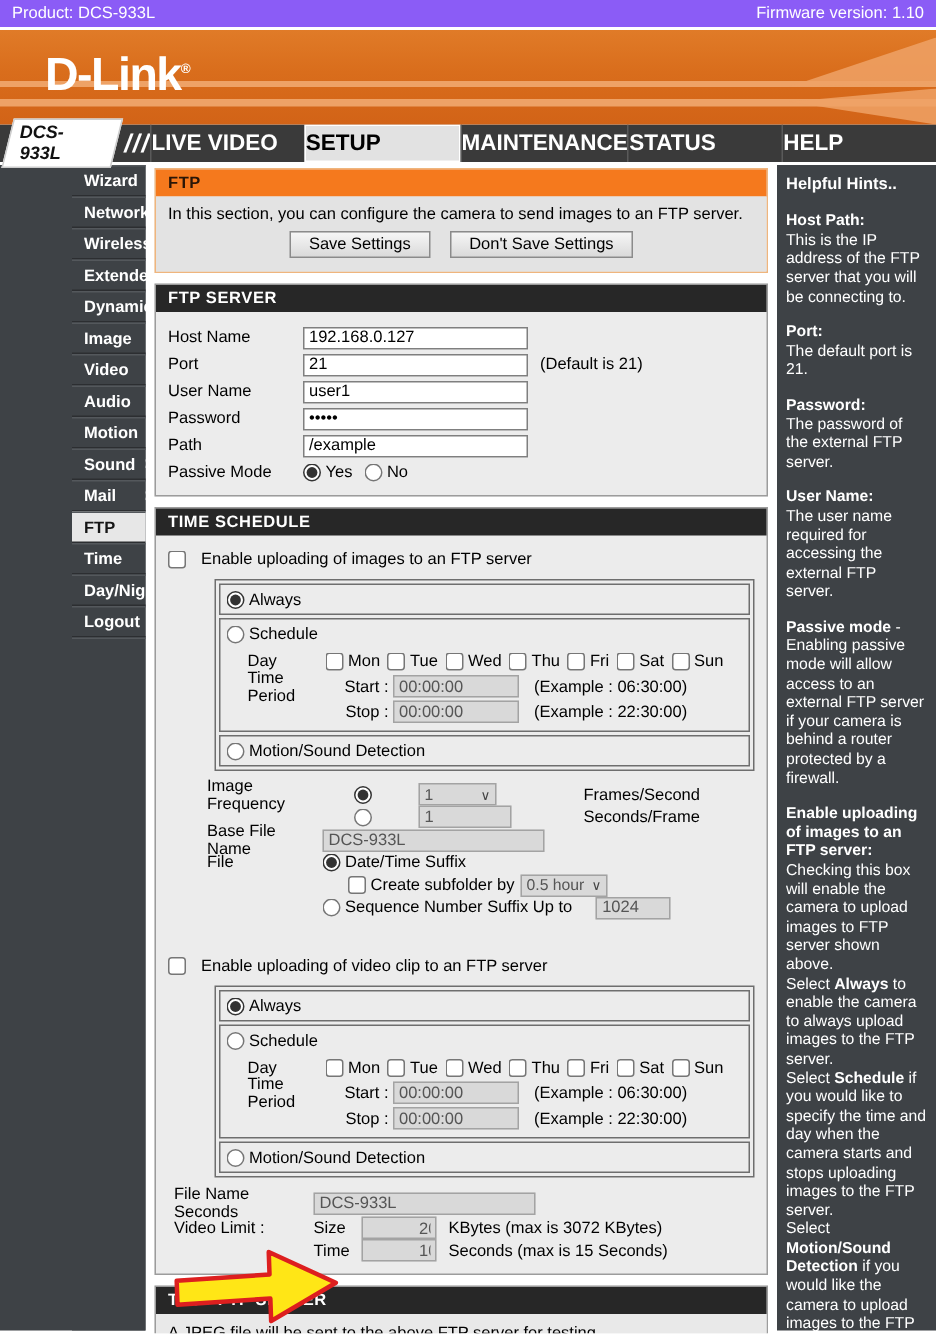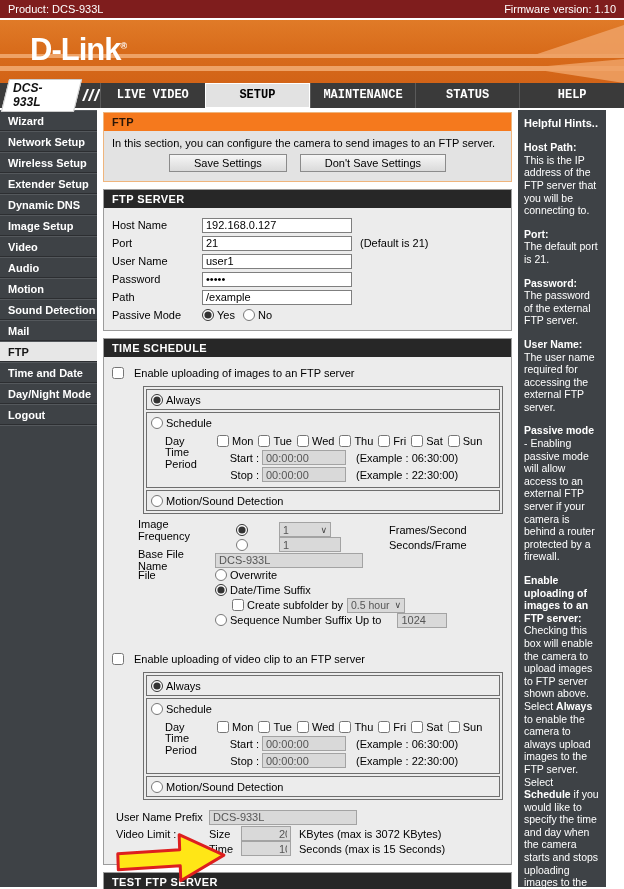--- a/index.html
+++ b/index.html
@@ -1,65 +1,65 @@
 <!DOCTYPE html>
 <html><head>
 <meta charset="utf-8">
 <style>
   * { box-sizing: border-box; margin: 0; padding: 0; }
   body { font-family: "Liberation Sans", sans-serif; background:#fff; }
   .page { position:relative; width:624px; height:889px; overflow:hidden; background:#fff; }
 
   
-  .topbar { height:20px; background:#7f1d1d; color:#fff; font-size:11px;
+  .topbar { height:20px; background:#8b5cf6; color:#fff; font-size:11px;
             display:flex; justify-content:space-between; align-items:center; padding:0 8px;
             border-bottom:2px solid #fff; }
   .banner { position:relative; height:63px; background:linear-gradient(180deg,#e07b28 0%,#d96d1c 45%,#d26317 100%); overflow:hidden; }
   .banner .stripe1 { position:absolute; left:0; right:0; top:34px; height:4px; background:#eea266; }
   .banner .stripe2 { position:absolute; left:0; right:0; top:46px; height:5px; background:#eea266; }
   .banner .flare-top { position:absolute; right:0; top:0; width:140px; height:63px; background:#eea266;
             clip-path: polygon(100% 8%, 100% 55%, 30% 60%); opacity:.85; }
   .banner .flare-bot { position:absolute; right:0; top:0; width:140px; height:63px; background:#eea266;
             clip-path: polygon(100% 62%, 100% 100%, 30% 76%); opacity:.85; }
   .logo { position:absolute; left:30px; top:12px; color:#fff; font-weight:bold; font-size:31px; letter-spacing:-1px; }
   .logo sup { font-size:9px; }
 
   .navbar { height:27px; background:#3a3a3a; display:flex; align-items:stretch; border-bottom:2px solid #fff; }
   .badge-wrap { width:100px; display:flex; align-items:center; }
   .badge { background:#fff; color:#111; font-weight:bold; font-style:italic; font-size:12px;
            padding:1px 9px 2px 7px; margin-left:5px; transform:skewX(-14deg); border:1px solid #ccc; }
   .badge > span { display:inline-block; transform:skewX(14deg); }
   .slashes { color:#fff; font-weight:bold; font-style:italic; font-size:17px; margin-left:5px; letter-spacing:1px; }
-  .tab { flex:1; text-align:center; line-height:25px; color:#fff; font-weight:bold; font-size:12px;
-         border-left:1px solid #5a5a5a; cursor:pointer;font-family:Liberation Mono, monospace; }
+  .tab { flex:1; line-height:25px; color:#fff; font-weight:bold; font-size:15px;
+         border-left:1px solid #5a5a5a; cursor:pointer; }
   .tab.active { background:#e2e2e2; color:#000; border:1px solid #fff; line-height:23px; }
 
   
   .content { display:flex; align-items:stretch; height:777px; }
-  .sidebar { width:97px; background:#3e4246; margin-right:3px; display:flex; flex-direction:column; }
+  .sidebar { width:97px; background:#3e4246; margin-right:3px; display:flex; flex-direction:column;padding-left:48px; }
   .side-item { height:21px; line-height:20px; padding-left:8px; font-size:11px; font-weight:bold; color:#fff;
                background:#3e4246; border-top:1px solid #54585c; border-bottom:1px solid #2c2e31; cursor:pointer; }
   .side-item.active { background:#e7e7e7; color:#161616; }
   .side-fill { flex:1; background:#3e4246; border-top:1px solid #54585c; }
 
   .main { width:415px; }
-  .hints { width:88px; margin-left:3px; background:#3e4246; color:#fff; padding:7px 6px; font-size:10.5px; line-height:1.2; }
+  .hints { width:106px; margin-left:3px; background:#3e4246; color:#fff; padding:7px 6px; font-size:10.5px; line-height:1.2; }
   .hint-title { font-weight:bold; font-size:11px; margin-bottom:11px; }
   .hint-block { margin-bottom:11px; }
   .hint-block b { font-weight:bold; }
 
   
   .section { margin:2px 3px 7px 3px; border:1px solid #9c9c9c; background:#ececec; }
   .sec-hd { height:18px; line-height:18px; background:#272727; color:#fff; font-weight:bold; font-size:11px;
             padding-left:8px; letter-spacing:.4px; }
   .section.intro { border:1px solid #efb57d; }
   .intro .sec-hd { background:#f5791d; color:#2a1607; }
   .intro-body { padding:6px 8px 9px; font-size:11px; background:#e3e3e3; }
   .btn-row { display:flex; justify-content:center; gap:13px; margin-top:5px; }
-  .btn { font-family:"Liberation Sans", sans-serif; font-size:11px; color:#000; padding:2px 24px;
+  .btn { font-family:"Liberation Sans", sans-serif; font-size:11px; color:#000; padding:2px 12px;
          background:linear-gradient(180deg,#f6f6f6,#dadada); border:1px solid #8b8b8b; cursor:pointer; }
 
   .form { padding:8px 8px 6px; font-size:11px; }
   .frow { display:flex; align-items:center; height:18px; }
   .flbl { width:90px; }
   input.txt { width:150px; height:15px; border:1px solid #7f7f7f; font-size:11px; padding:0 3px;
               background:#fff; font-family:"Liberation Sans", sans-serif; }
   input.dis { background:#d9d9d9; border-color:#a3a3a3; color:#555; }
   .hint-inline { margin-left:8px; }
   input[type=radio], input[type=checkbox] { width:12px; height:12px; margin:0 3px 0 0; accent-color:#333; }
@@ -308,24 +308,20 @@
           <div class="bfn-row">
             <span class="bfn-lbl">Base File Name</span>
             <input class="txt dis wide" disabled="" value="DCS-933L" style="">
           </div>
 
           <div class="file-rows">
             <div class="file-flex">
               <span class="file-lbl">File</span>
               <div>
                 <div class="fopt">
-                  <input type="radio" name="file" style="">
-                  <span>Overwrite</span>
-                </div>
-                <div class="fopt">
                   <input type="radio" name="file" checked="" style="">
                   <span>Date/Time Suffix</span>
                 </div>
                 <div class="fopt indent">
                   <input type="checkbox" style="">
                   <span>Create subfolder by</span>
                   <span class="selbox sub">
                       <span>0.5 hour</span>
                       <span class="sel-arrow">∨</span>
                     </span>
@@ -404,21 +400,21 @@
             </div>
             <div class="opt">
               <div class="opt-radio">
                 <input type="radio" name="vid-sched" style="">
                 <span>Motion/Sound Detection</span>
               </div>
             </div>
           </div>
 
           <div class="fnp-row">
-            <span class="fnp-lbl">User Name Prefix</span>
+            <span class="fnp-lbl">File Name Seconds</span>
             <input class="txt dis wide" disabled="" value="DCS-933L" style="">
           </div>
           <div class="vl-row">
             <span class="vl-lbl">Video Limit :</span>
             <span class="vl-key">Size</span>
             <input class="txt dis num" disabled="" value="2048" style="">
             <span>KBytes (max is 3072 KBytes)</span>
           </div>
           <div class="vl-row">
             <span class="vl-lbl"></span>

